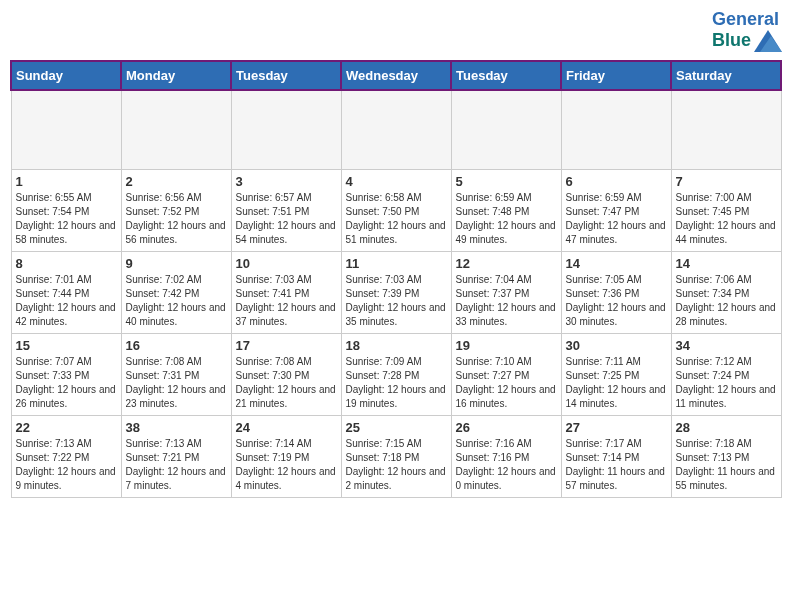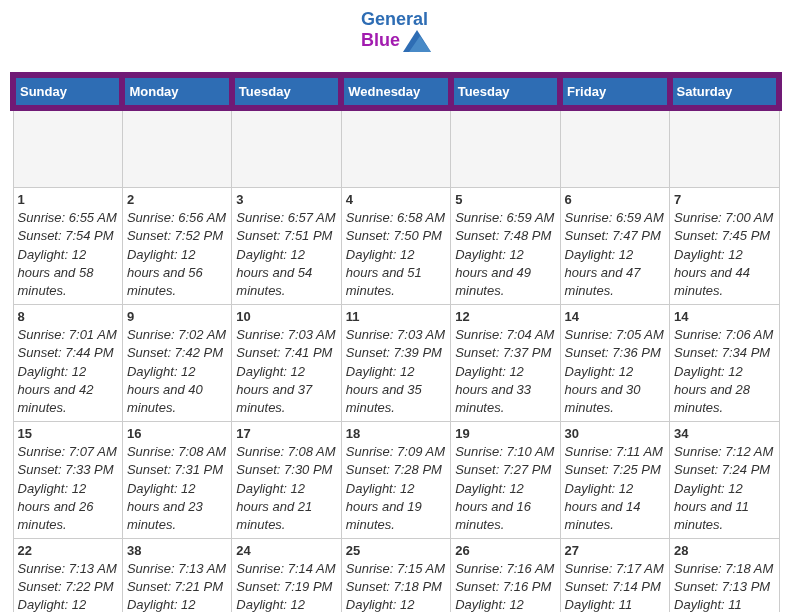--- a/index.html
+++ b/index.html
@@ -5,23 +5,23 @@
     * { box-sizing: border-box; margin: 0; padding: 0; }
     body {
       font-family: Arial, sans-serif;
       background: #fff;
       width: 792px;
       min-height: 612px;
       padding: 10px;
     }
     .header {
       display: flex;
-      justify-content: center;
+      justify-content: flex-end;
       align-items: flex-start;
-      margin-bottom: 20px;
+      margin-bottom: 8px;
     }
     .logo {
       display: flex;
       align-items: center;
     }
     .logo-text {
       font-size: 18px;
       font-weight: bold;
       color: #333;
       line-height: 1.1;
@@ -46,58 +46,57 @@
       border-collapse: collapse;
       table-layout: fixed;
     }
     th {
       background: #2e6db4;
       color: #fff;
       font-size: 13px;
       font-weight: bold;
       padding: 6px 4px;
       text-align: left;
-      border: 6px solid #701a75;
+      border: 2px solid #701a75;
     }
     td {
       border: 1px solid #ccc;
       vertical-align: top;
       padding: 4px;
       font-size: 10.5px;
       color: #333;
       height: 80px;
       background: #fff;
     }
     td.empty {
       background: #f5f5f5;
     }
     .day-num {
       font-size: 13px;
       font-weight: bold;
       display: block;
       margin-bottom: 2px;
     }
     .cell-text {
-      font-size: 13px;
+      font-size: 10px;
       line-height: 1.4;
-      font-style: italic;
     }
   </style>
 </head>
 <body>
 
 <div class="header">
   <div class="logo">
     <div>
       <div class="logo-text">
         <span>General</span>
       </div>
       <div style="display:flex; align-items:center;">
         <div class="logo-text">
-          <span style="color:#a21caf;">Blue</span>
+          <span style="color:#0f766e;">Blue</span>
         </div>
         <svg width="28" height="22" viewBox="0 0 28 22" style="margin-left:3px;">
           <polygon points="0,22 14,0 28,22" fill="#2e6db4"></polygon>
           <polygon points="6,22 17,6 28,22" fill="#5a9fd4" opacity="0.6"></polygon>
         </svg>
       </div>
     </div>
   </div>
   <div class="title-block">
     <div class="month-title"></div>

